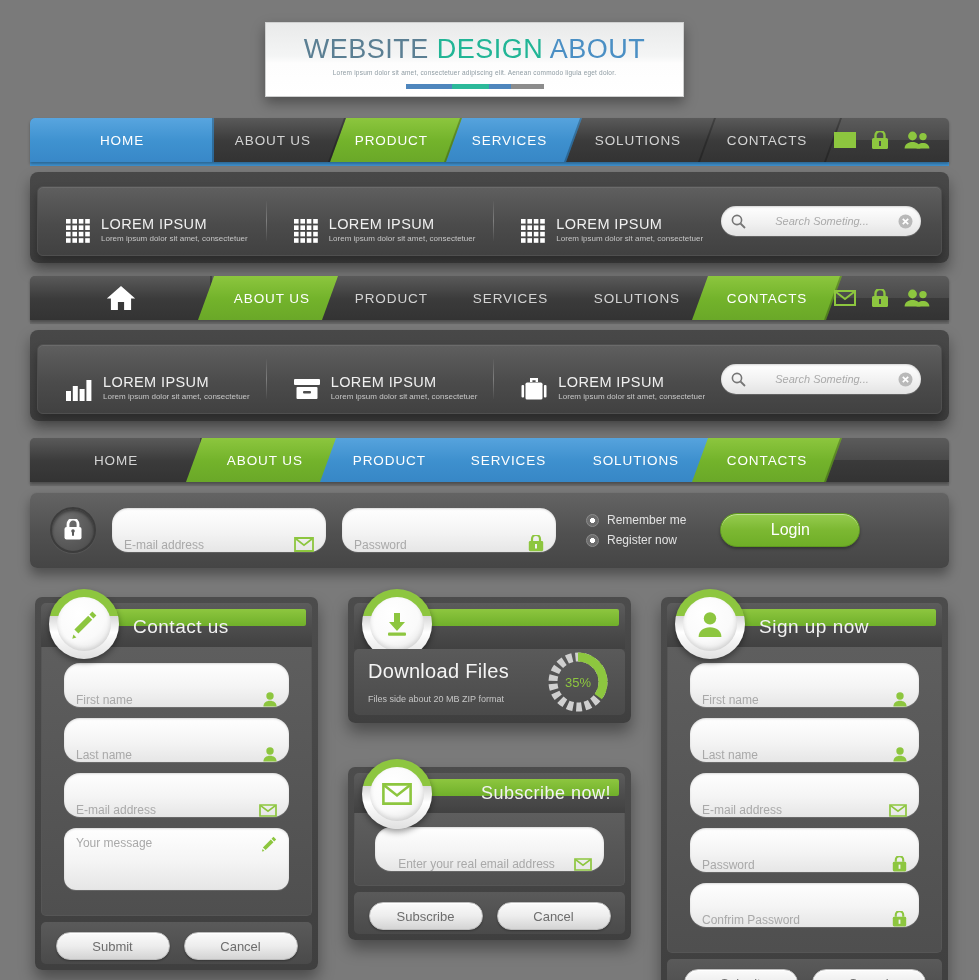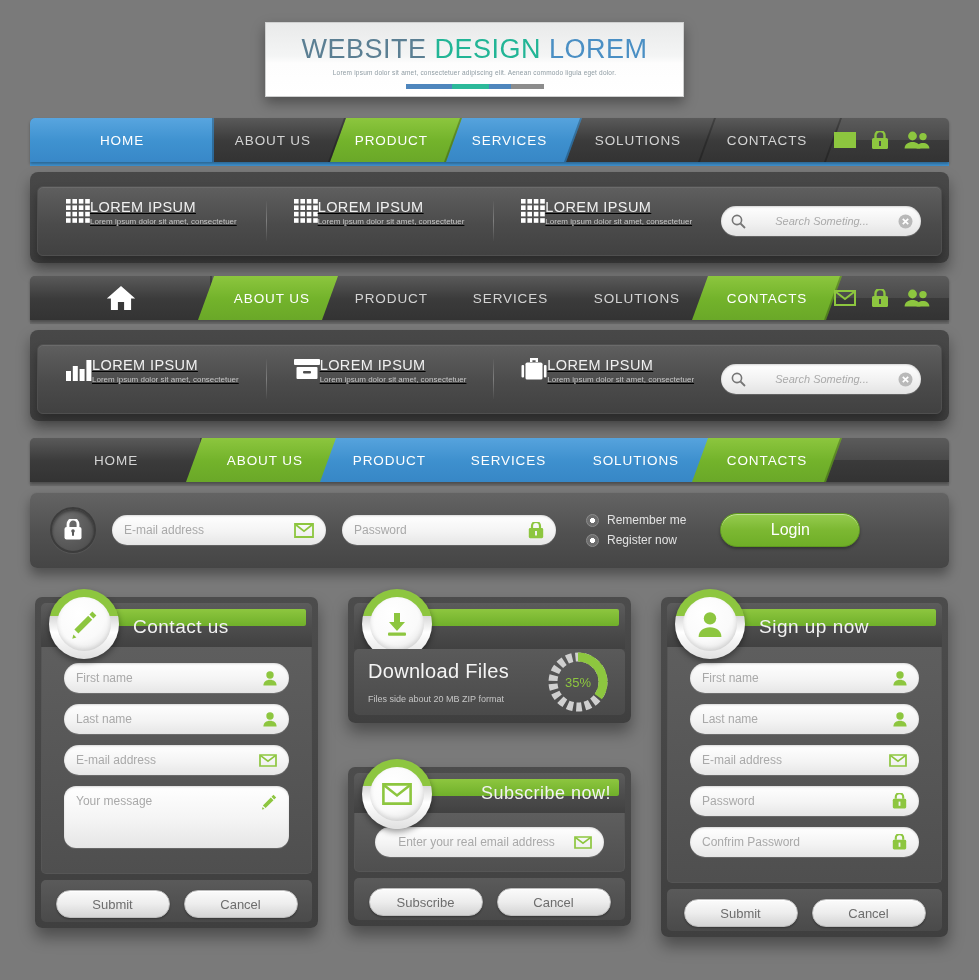--- a/index.html
+++ b/index.html
@@ -77,22 +77,22 @@
     box-shadow: 0 6px 10px rgba(0,0,0,0.3), inset 0 1px 0 rgba(255,255,255,0.08);
     display:flex; align-items:center;
   }
   .subbar-outer {
     margin-top:6px; padding:7px;
     background: linear-gradient(to bottom, #484848, #3c3c3c);
     border-radius:8px;
     box-shadow: 0 8px 14px rgba(0,0,0,0.35);
   }
   .feature {
-    flex:1; display:flex; align-items:flex-start; gap:0; padding-left:28px;
-    position:relative; height:44px;text-decoration:underline;
+    flex:1; display:flex; align-items:flex-end; gap:11px; padding-left:28px;
+    position:relative; height:44px;
   }
   .feature + .feature::before {
     content:""; position:absolute; left:0; top:2px; bottom:2px; width:1px;
     background: linear-gradient(to bottom, rgba(255,255,255,0.02), rgba(255,255,255,0.28), rgba(255,255,255,0.02));
   }
   .feature .ftext .fttl { color:#f0f0f0; font-size:14.5px; letter-spacing:0.4px; }
   .feature .ftext .fsub { color:#c7c7c7; font-size:8px; margin-top:2px; }
 
   .searchbox {
     width:200px; height:30px; margin-right:20px; flex:none;
@@ -114,24 +114,24 @@
     display:flex; align-items:center; padding:0 20px; gap:16px;
   }
   .login-circle {
     width:46px; height:46px; border-radius:50%;
     background: radial-gradient(circle at 35% 30%, #6e6e6e, #4a4a4a);
     border:2px solid #3c3c3c;
     box-shadow: inset 0 2px 3px rgba(0,0,0,0.4), 0 1px 1px rgba(255,255,255,0.08);
     display:flex; align-items:center; justify-content:center;
   }
   .pill {
-    height:30px; border-radius:16px;
+    height:44px; border-radius:16px;
     background: linear-gradient(to bottom,#ffffff,#f4f4f4 55%,#e6e6e6);
     box-shadow: inset 0 1px 2px rgba(0,0,0,0.15), 0 1px 0 rgba(255,255,255,0.12);
-    display:flex; align-items:center; padding:0 12px; gap:8px;
+    display:flex; align-items:flex-end; padding:0 12px; gap:8px;
   }
   .pill .ph { flex:1; font-size:12px; color:#a9a9a9; }
   .radio-col { display:flex; flex-direction:column; gap:6px; margin-left:14px; }
   .radio-row { display:flex; align-items:center; gap:8px; color:#e2e2e2; font-size:12px; }
   .radio-dot {
     width:13px; height:13px; border-radius:50%;
     background: radial-gradient(circle at 50% 50%, #ffffff 0 2.4px, #6d6d6d 2.6px 100%);
     border:1px solid #8d8d8d;
   }
   .login-btn {
@@ -223,21 +223,21 @@
   .gi { fill:#8dc63f; }
   .wi { fill:#ffffff; }
 </style>
 </head>
 <body>
 
 <div class="title-banner">
   <h1>
     <span class="tw1">WEBSITE</span>
     <span class="tw2">DESIGN</span>
-    <span class="tw3">LOREM</span>
+    <span class="tw3">ABOUT</span>
   </h1>
   <div class="title-sub">Lorem ipsum dolor sit amet, consectetuer adipiscing elit. Aenean commodo ligula eget dolor.</div>
   <div class="title-rule"></div>
 </div>
 
 <div class="navblock" style="top:118px;">
   <div class="navbar">
       <div class="seg dark" style="left: 670px; width: 134px;">
         <span>CONTACTS</span>
       </div>

